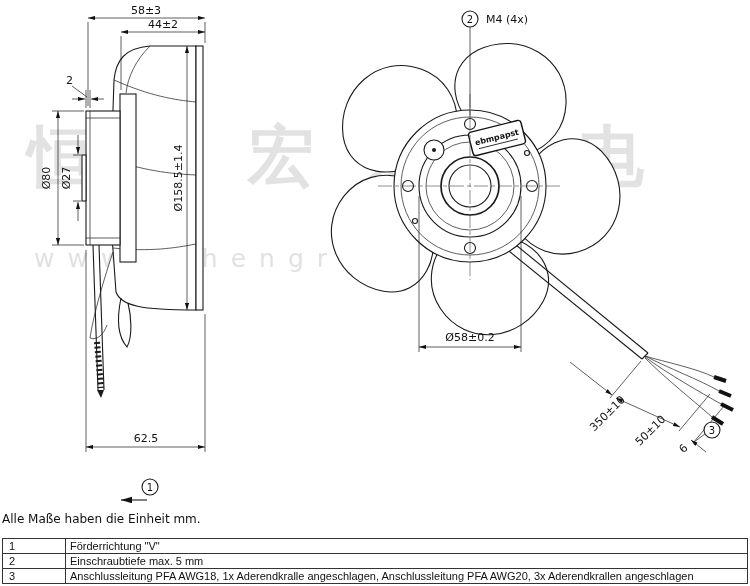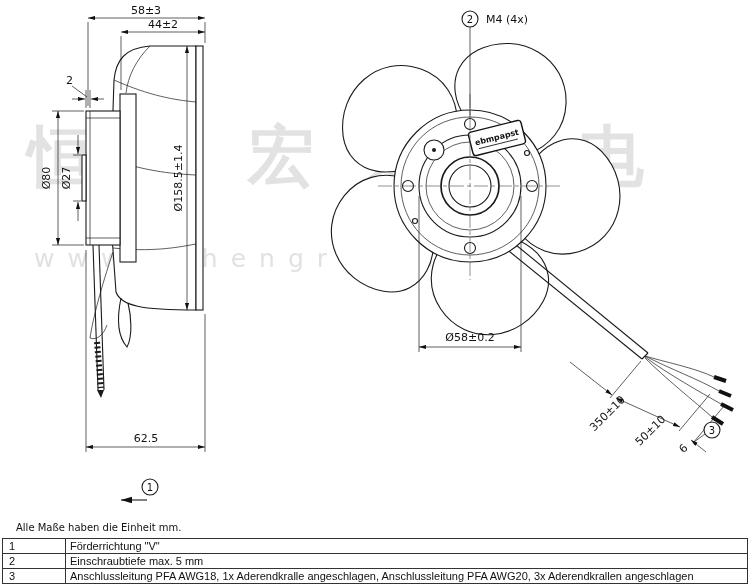--- a/index.html
+++ b/index.html
@@ -15,21 +15,21 @@
   #drawing .tn{stroke:#1a1a1a;fill:none;stroke-width:0.7;}
   #drawing .tk{stroke:#1a1a1a;fill:none;stroke-width:1.7;}
   #drawing .wh{fill:#ffffff;}
   #drawing .cl{stroke:#444;fill:none;stroke-width:0.6;stroke-dasharray:14 3 4 3;}
   #drawing .fer{stroke:#111;stroke-width:4;stroke-linecap:butt;}
   #drawing .hatch{stroke:#1a1a1a;stroke-width:6;stroke-dasharray:2 2.5;}
   #drawing text{font-family:"DejaVu Sans",sans-serif;font-size:11px;fill:#111;stroke:none;}
   #drawing text.bl{font-size:10px;}
   #drawing text.np{font-size:8px;font-weight:bold;}
   
-  .footnote{position:absolute;left:16px;top:512px;z-index:2;font-size:10px;color:#111;margin-top:10px;}
+  .footnote{position:absolute;left:2px;top:512px;z-index:2;font-size:12px;color:#111;}
   .notes-table{position:absolute;left:2px;top:538px;z-index:2;width:746px;
                border-collapse:collapse;font-size:11px;color:#111;
                font-family:"Liberation Sans","DejaVu Sans",sans-serif;}
   .notes-table td{border:1px solid #333;padding:0 4px;height:14px;line-height:14px;
                   white-space:nowrap;overflow:hidden;}
   .notes-table td.num{width:52px;padding-left:6px;}
 </style>
 </head>
 <body>
 

